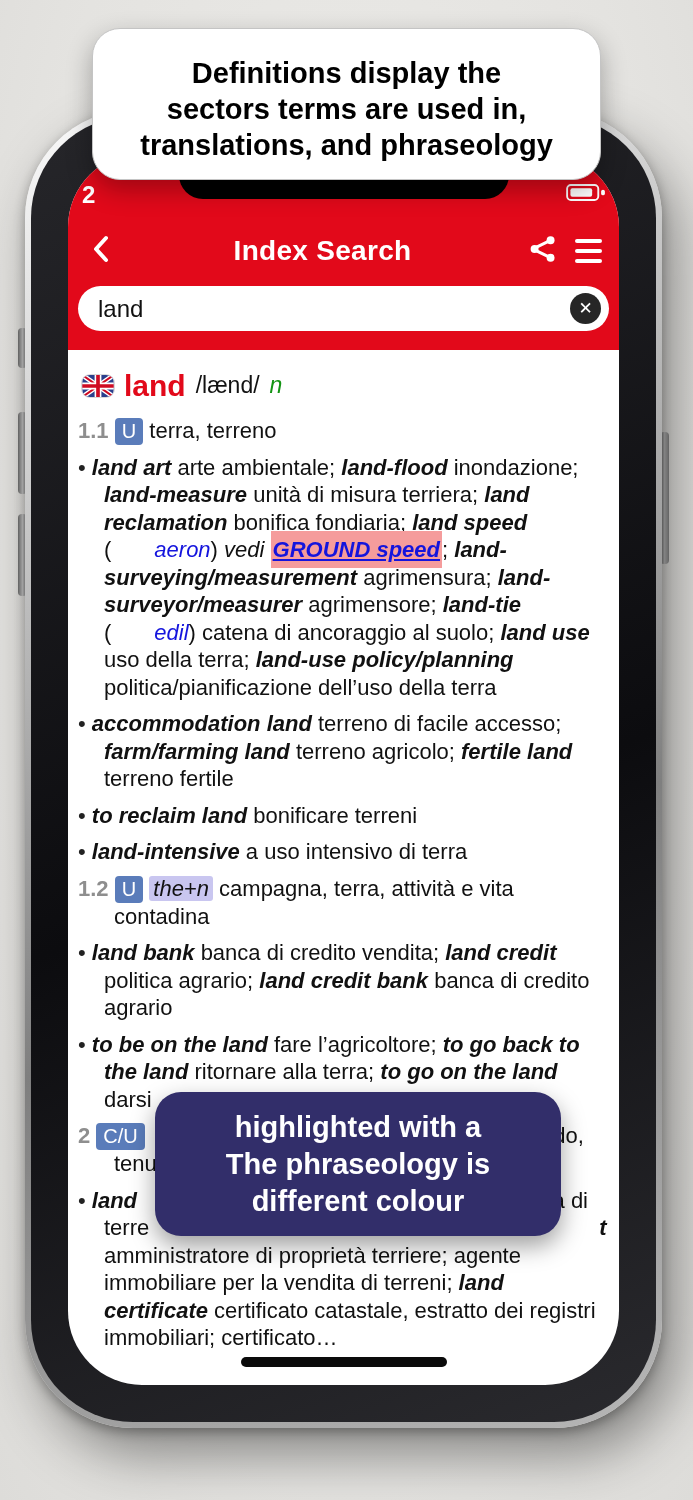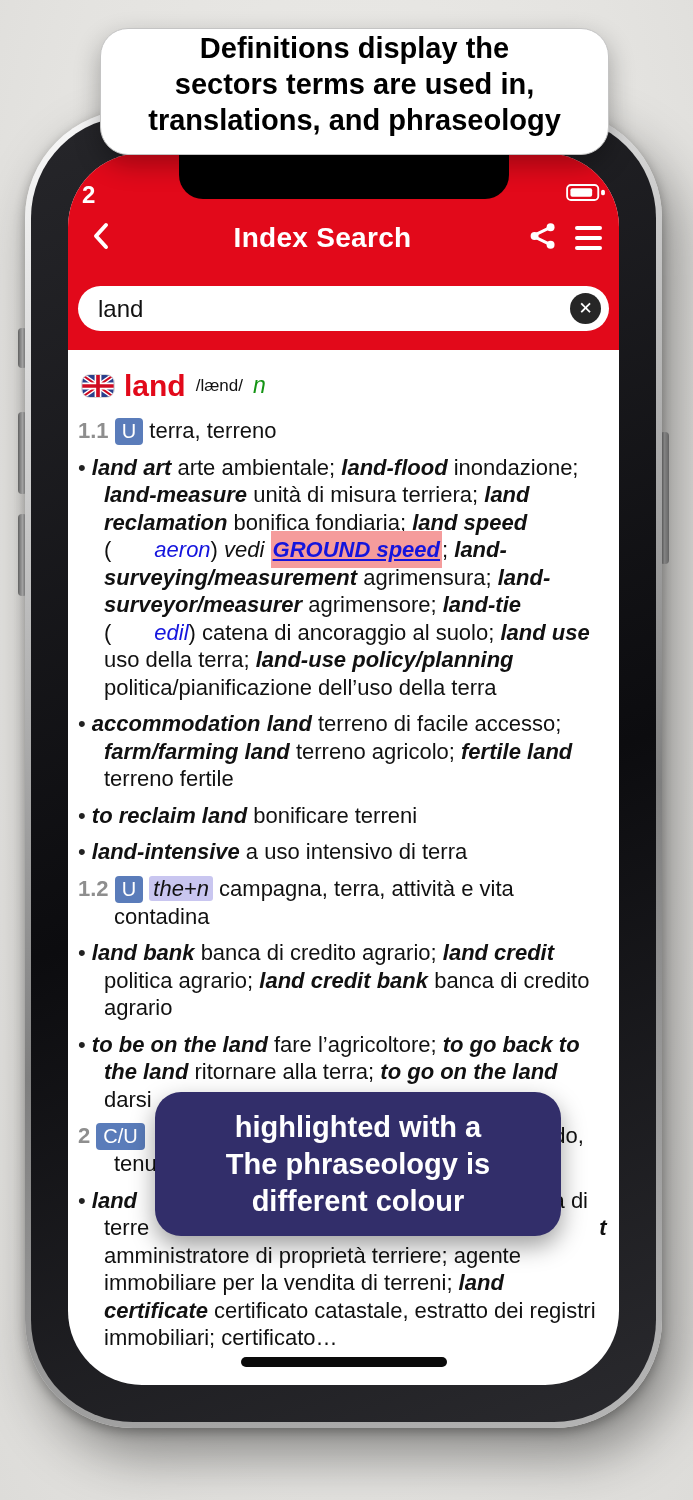--- a/index.html
+++ b/index.html
@@ -23,59 +23,59 @@
     box-shadow:14px 26px 55px rgba(0,0,0,.42),0 4px 12px rgba(0,0,0,.3);z-index:10;}
   .bezel{position:absolute;inset:6px;border-radius:102px;background:linear-gradient(160deg,#26262a,#0c0c0f 55%,#2a2a2e);}
   .screen{position:absolute;inset:37px;border-radius:74px;background:#ffffff;overflow:hidden;}
 
   
   .red-top{position:absolute;left:0;top:0;right:0;height:197px;background:var(--red);}
   .notch{position:absolute;left:50%;transform:translateX(-50%);top:0;width:330px;height:46px;background:#000;border-radius:0 0 24px 24px;}
   .status{position:absolute;left:0;top:26px;right:0;height:30px;}
   .time{position:absolute;left:14px;top:2px;color:#fff;font-size:24px;font-weight:700;}
   .battery{position:absolute;right:13px;top:5px;}
-  .navbar{position:absolute;left:0;top:59px;right:0;height:52px;display:flex;align-items:center;}
+  .navbar{position:absolute;left:0;top:72px;right:0;height:52px;display:flex;align-items:center;}
   .back{margin-left:16px;width:34px;height:34px;display:flex;align-items:center;justify-content:center;cursor:pointer;}
   .nav-title{flex:1;text-align:center;color:#fff;font-size:28px;font-weight:700;letter-spacing:.3px;}
   .nav-icons{display:flex;align-items:center;gap:13px;margin-right:15px;}
   .nav-ic{width:32px;height:32px;display:flex;align-items:center;justify-content:center;cursor:pointer;}
   .burger{display:flex;flex-direction:column;gap:6px;}
   .burger span{display:block;width:27px;height:4px;background:#fff;border-radius:2px;}
   .search-wrap{position:absolute;left:10px;right:10px;top:133px;height:45px;background:#fff;border-radius:23px;display:flex;align-items:center;}
   .search-input{flex:1;border:none;outline:none;background:transparent;font-size:24px;color:#111;padding:0 0 0 20px;font-family:inherit;}
   .clear-btn{width:31px;height:31px;border-radius:50%;background:#262626;color:#fff;display:flex;align-items:center;justify-content:center;font-size:17px;font-weight:700;margin-right:8px;cursor:pointer;line-height:1;}
 
   
   .content{position:absolute;left:0;top:197px;right:0;height:1000px;overflow:hidden;padding:22px 10px 0 10px;box-sizing:border-box;
     font-size:22px;line-height:27.5px;color:#111;}
   .entry-head{display:flex;align-items:center;gap:10px;margin:0 0 17px 0;padding-left:4px;}
   .flag{width:32px;height:22px;border-radius:8px;overflow:hidden;display:inline-block;flex:0 0 auto;box-shadow:0 0 0 1px rgba(0,0,0,.15);}
   .flag svg{display:block;}
   .headword{color:var(--red);font-weight:700;font-size:30px;}
-  .pron{font-size:17px;color:#111;}
+  .pron{font-size:23px;color:#111;}
   .pos{color:var(--green);font-style:italic;font-size:23px;}
   .entry p{margin:0 0 9px 0;}
   p.sense{padding-left:36px;text-indent:-36px;}
   p.bullet{padding-left:26px;text-indent:-26px;}
   .dot{color:#222;}
   .num{color:var(--gray-num);font-weight:700;}
   .badge{display:inline-block;background:var(--badge);color:#fff;border-radius:4px;padding:0 7px;font-size:20px;line-height:27px;text-indent:0;}
   .bi{font-weight:700;font-style:italic;}
   .it{font-style:italic;}
   .bl{color:var(--link);font-style:italic;margin-left:43px;}
   .hl{background:var(--hl);color:var(--link);font-weight:700;font-style:italic;text-decoration:underline;padding:6px 2px;}
   .lav{background:var(--lav);font-style:italic;padding:0 4px;border-radius:3px;}
   .sp{display:inline-block;height:1px;}
 
   .home-indicator{position:absolute;left:50%;transform:translateX(-50%);bottom:18px;width:206px;height:10px;border-radius:6px;background:#0a0a0a;cursor:grab;}
 
   
   .tip{position:absolute;z-index:50;border-radius:28px;text-align:center;font-weight:700;}
   .tip-line{display:block;}
-  .tip-top{left:100px;top:28px;width:487px;padding:1px 10px 16px 10px;background:#fff;border:1px solid #c4c4c4;color:#000;
+  .tip-top{left:92px;top:28px;width:487px;padding:26px 10px 16px 10px;background:#fff;border:1px solid #c4c4c4;color:#000;
     font-size:29px;line-height:36px;box-shadow:0 10px 26px rgba(0,0,0,.30);text-align:center;}
   .tip-bottom{left:155px;top:1092px;width:390px;padding:17px 8px 16px 8px;background:var(--navy);color:#fff;
     font-size:29px;line-height:37px;border-radius:26px;box-shadow:0 10px 24px rgba(0,0,0,.38);}
 </style>
 </head>
 <body>
 
 <div class="stage">
 
   <div class="side-btn" style="left:18px;top:328px;height:40px;"></div>
@@ -154,21 +154,21 @@
             <span class="pron">/lænd/</span>
             <span class="pos">n</span>
           </div>
           <div>
               <p class="sense"><span class="num">1.1 </span><span class="badge">U</span> <span>terra, terreno</span></p>
               <p class="bullet"><span class="dot">• </span><span class="bi">land art</span><span> arte ambientale; </span><span class="bi">land-flood</span><span> inondazione; </span><span class="bi">land-measure</span><span> unità di misura terriera; </span><span class="bi">land reclamation</span><span> bonifica fondiaria; </span><span class="bi">land speed</span><span> (</span><span class="bl">aeron</span><span>) </span><span class="it">vedi </span><span class="hl">GROUND speed</span><span>; </span><span class="bi">land-surveying/measurement</span><span> agrimensura; </span><span class="bi">land-surveyor/measurer</span><span> agrimensore; </span><span class="bi">land-tie</span><span> (</span><span class="bl">edil</span><span>) catena di ancoraggio al suolo; </span><span class="bi">land use</span><span> uso della terra; </span><span class="bi">land-use policy/planning</span><span> politica/pianificazione dell’uso della terra</span></p>
               <p class="bullet"><span class="dot">• </span><span class="bi">accommodation land</span><span> terreno di facile accesso; </span><span class="bi">farm/farming land</span><span> terreno agricolo; </span><span class="bi">fertile land</span><span> terreno fertile</span></p>
               <p class="bullet"><span class="dot">• </span><span class="bi">to reclaim land</span><span> bonificare terreni</span></p>
               <p class="bullet"><span class="dot">• </span><span class="bi">land-intensive</span><span> a uso intensivo di terra</span></p>
               <p class="sense"><span class="num">1.2 </span><span class="badge">U</span> <span class="lav">the+n</span><span> campagna, terra, attività e vita contadina</span></p>
-              <p class="bullet"><span class="dot">• </span><span class="bi">land bank</span><span> banca di credito agrario; </span><span class="bi">land credit</span><span> politica agrario; </span><span class="bi">land credit bank</span><span> banca di credito agrario</span></p>
+              <p class="bullet"><span class="dot">• </span><span class="bi">land bank</span><span> banca di credito vendita; </span><span class="bi">land credit</span><span> politica agrario; </span><span class="bi">land credit bank</span><span> banca di credito agrario</span></p>
               <p class="bullet"><span class="dot">• </span><span class="bi">to be on the land</span><span> fare l’agricoltore; </span><span class="bi">to go back to the land</span><span> ritornare alla terra; </span><span class="bi">to go on the land</span><span> darsi</span></p>
               <p class="sense"><span class="num">2 </span><span class="badge">C/U</span> <span class="sp" style="width: 390px;"></span><span>ndo, </span><span>tenu</span><span class="sp" style="width: 300px;"></span></p>
               <p class="bullet"><span class="dot">• </span><span class="bi">land</span><span class="sp" style="width: 380px;"></span><span>ndita di </span><span>terre</span><span class="sp" style="width: 450px;"></span><span class="bi">t</span><span> amministratore di proprietà terriere; agente immobiliare per la vendita di terreni; </span><span class="bi">land certificate</span><span> certificato catastale, estratto dei registri immobiliari; certificato…</span></p>
             </div>
         </div>
 
         <div class="home-indicator"></div>
       </div>
     </div>
   </div>

